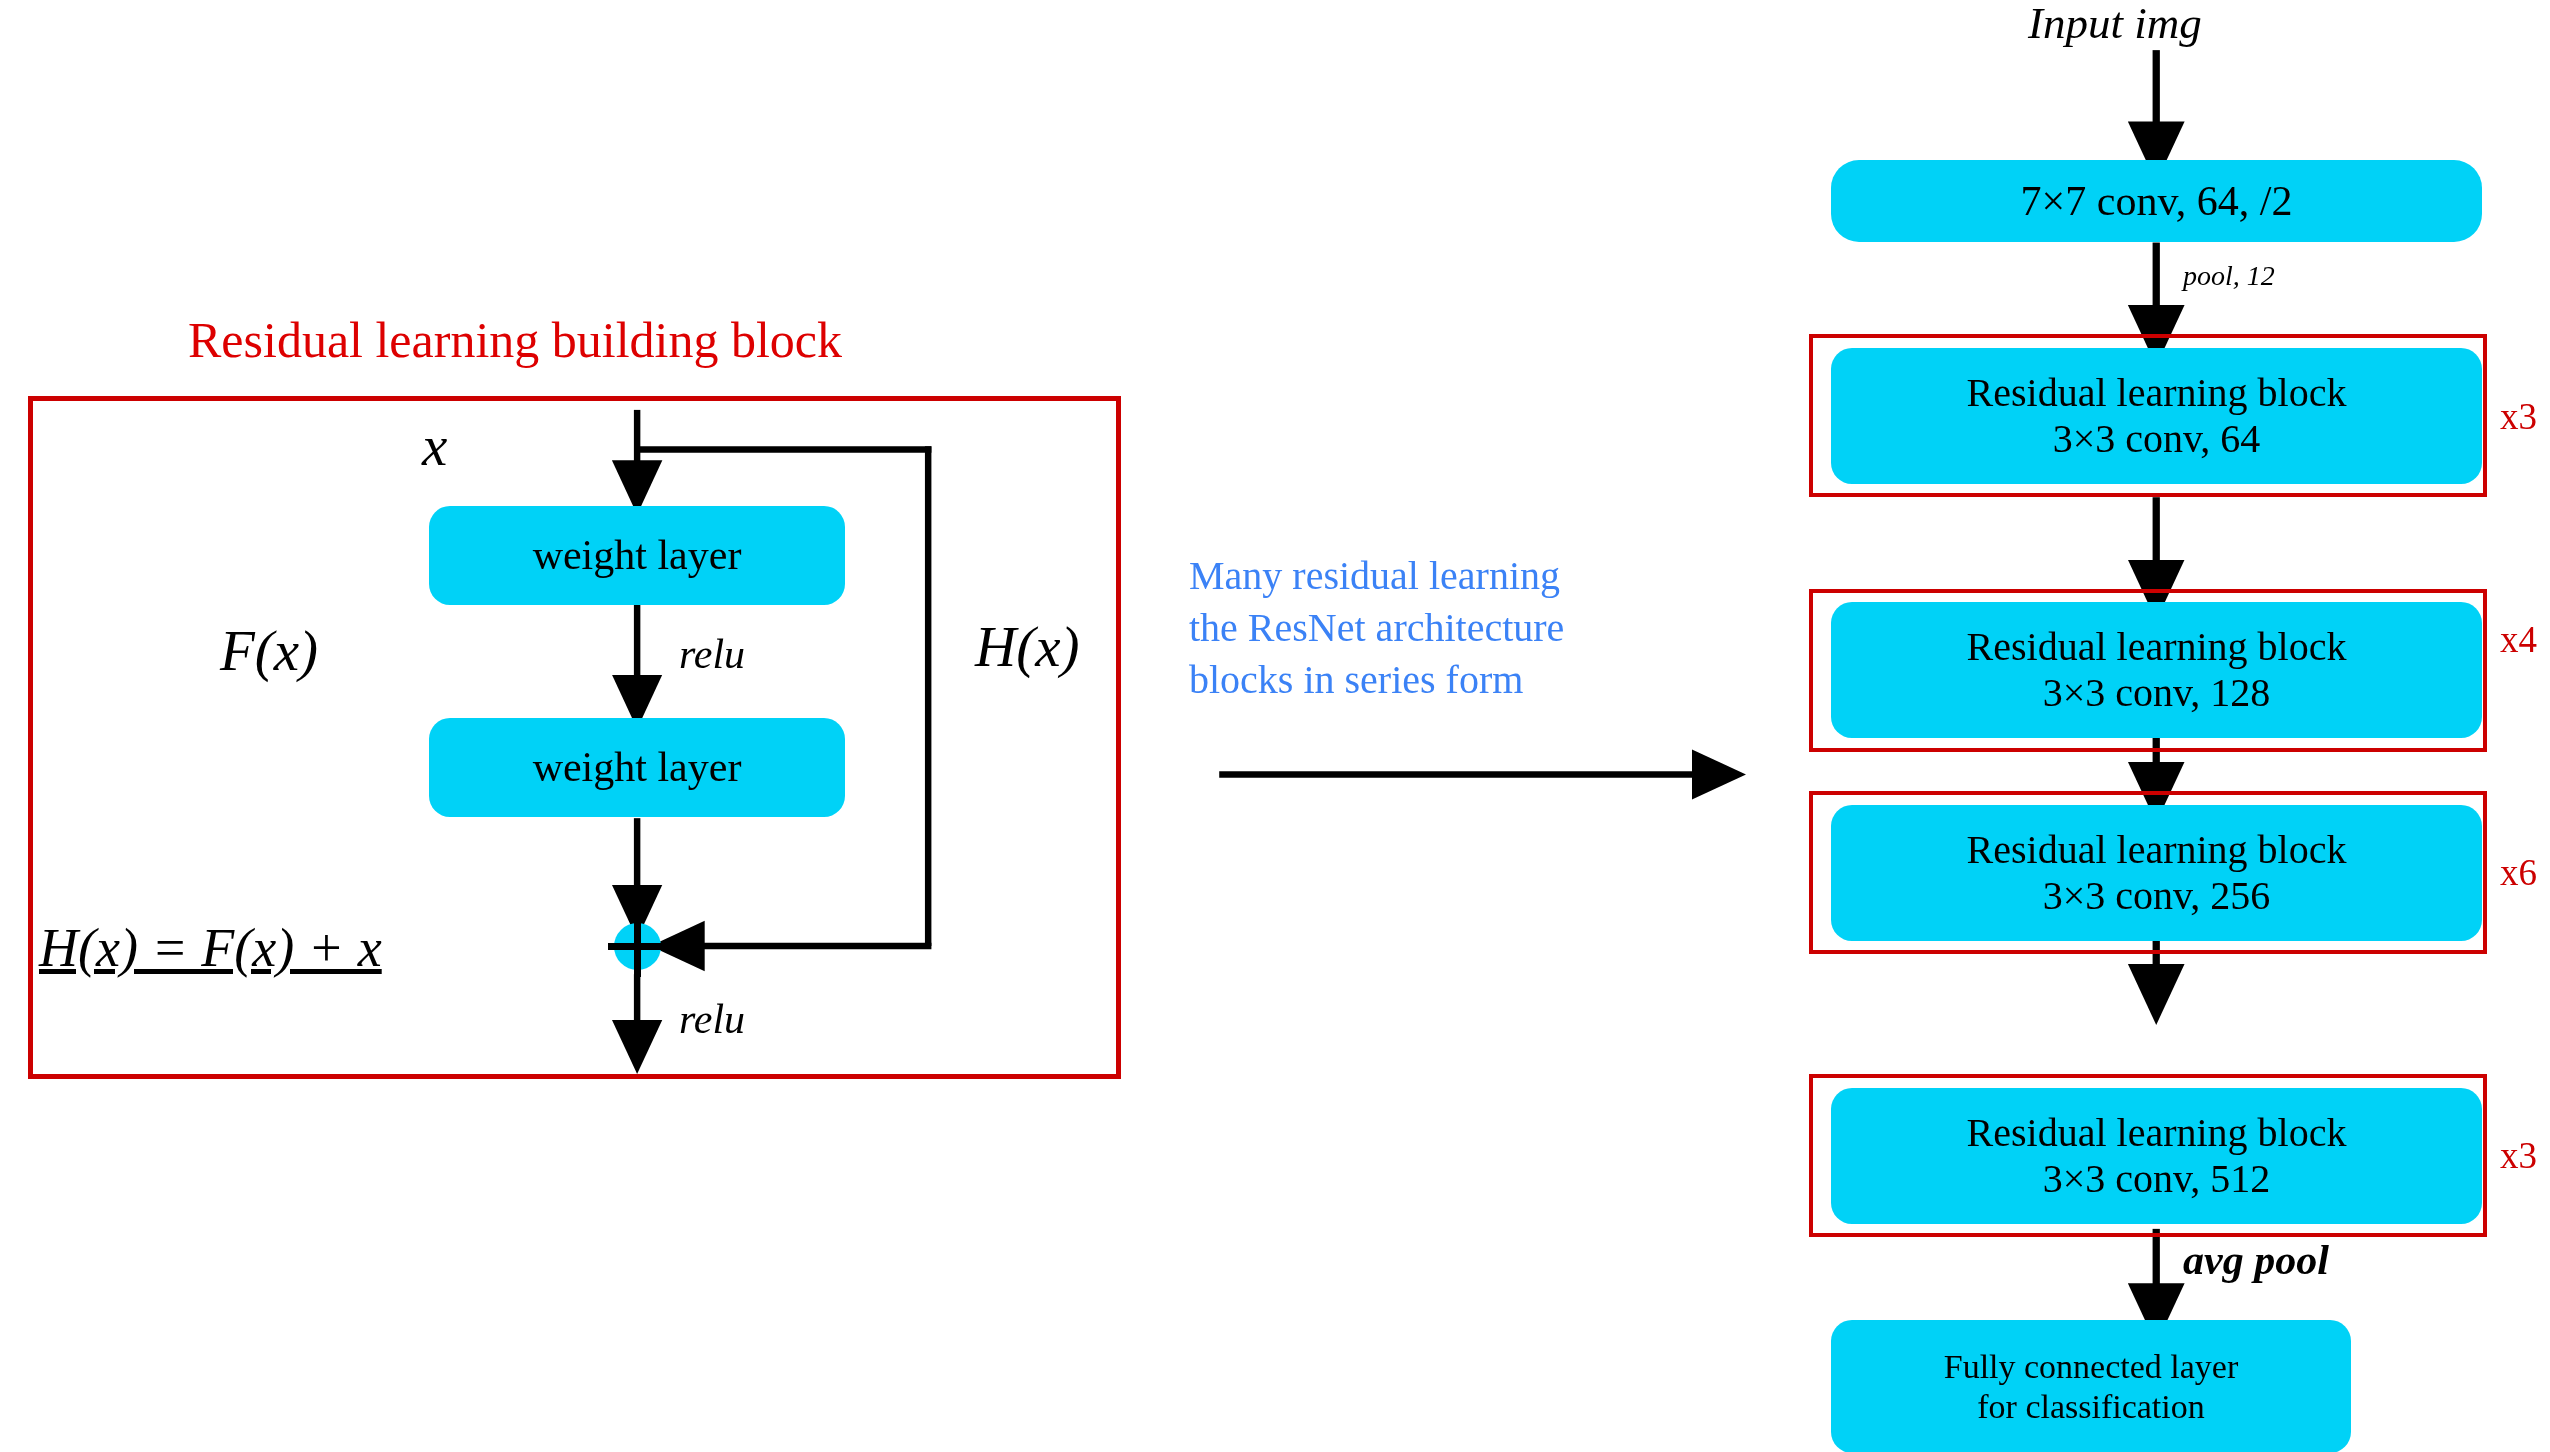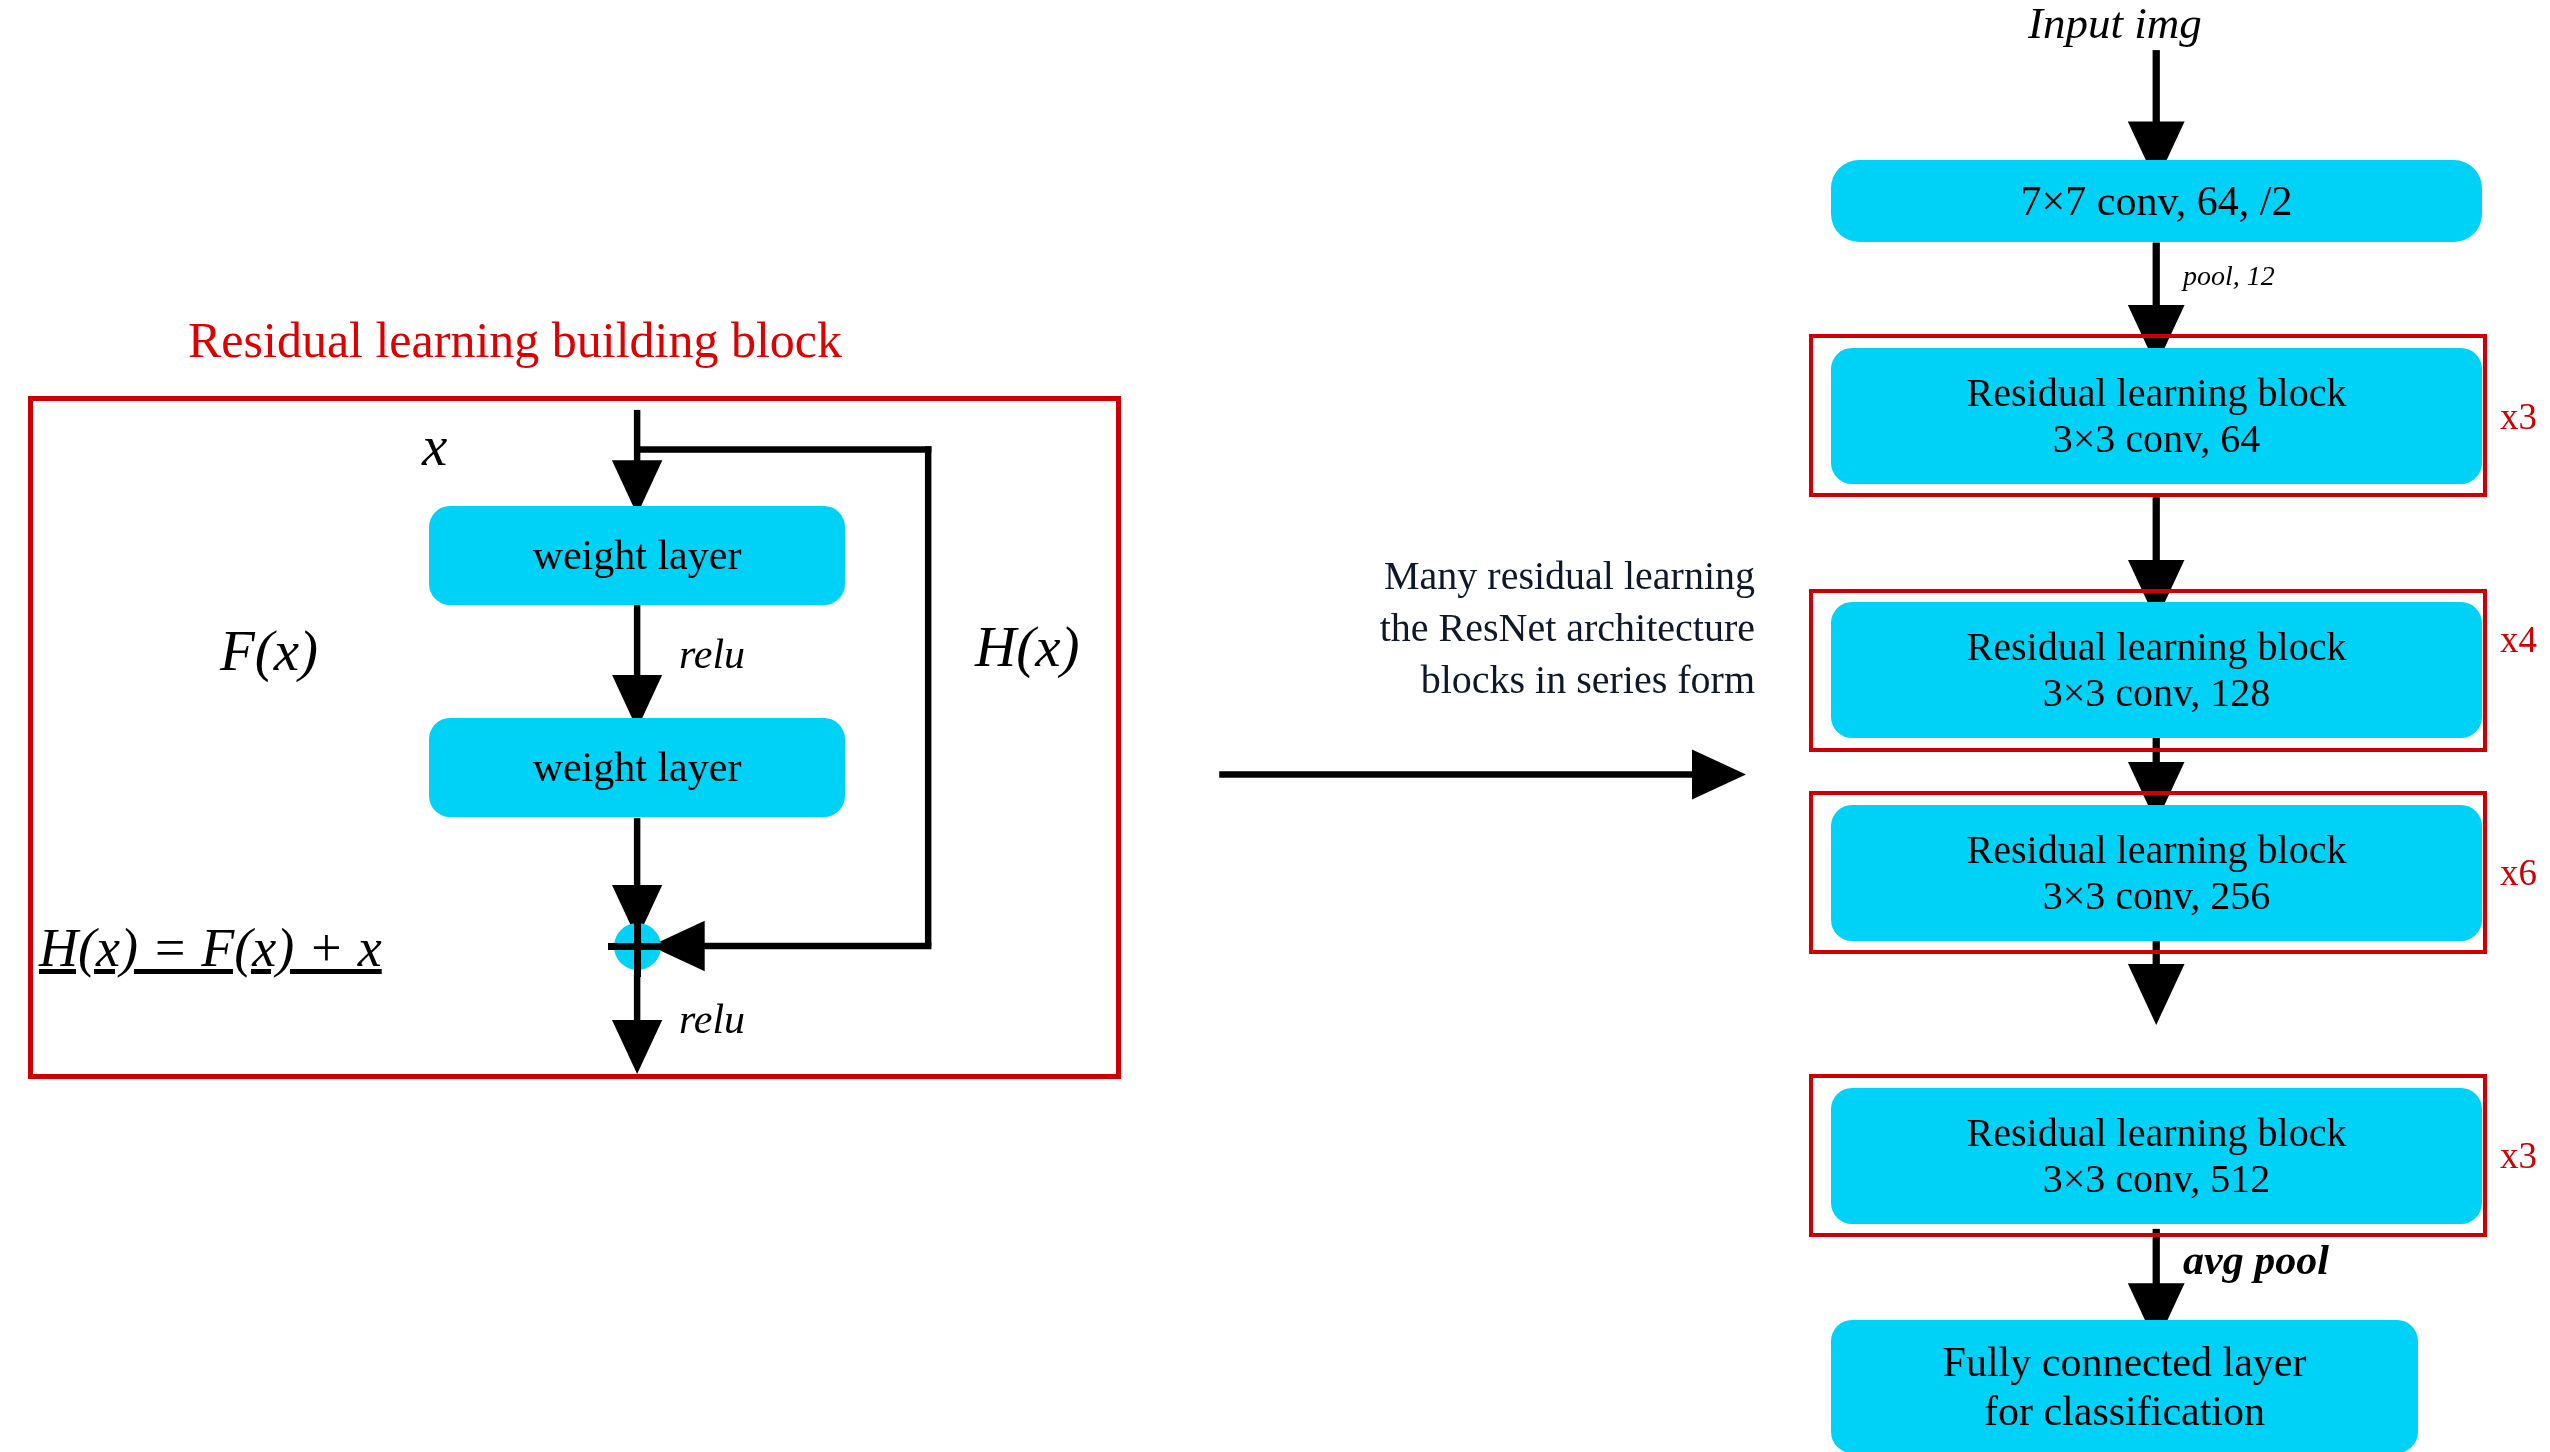--- a/index.html
+++ b/index.html
@@ -102,23 +102,23 @@
   .rep-label {
     position: absolute;
     color: #cc0000;
     font-size: 37px;
     font-family: "Liberation Serif", "DejaVu Serif", serif;
   }
 
   
   .caption {
     position: absolute;
-    text-align: right;
+    text-align: left;
     font-size: 40px;
-    color: #0f172a;
+    color: #3b82f6;
     line-height: 1.30;
   }
 </style>
 </head>
 <body>
 
 <div id="canvas">
 
   <svg id="wires" viewBox="0 0 3154 1796" xmlns="http://www.w3.org/2000/svg">
     <defs>
@@ -225,19 +225,19 @@
 
   <div class="red-box-thin" style="left:1809px; top:1074px; width:678px; height:163px;"></div>
   <div class="cyan" style="left:1831px; top:1088px; width:651px; height:136px; font-size:40px;">
     <span>Residual learning block</span>
     <span>3×3 conv, 512</span>
   </div>
   <div class="rep-label" style="left:2500px; top:1134px;">x3</div>
 
   <div class="txt ital serif" style="left:2183px; top:1237px; font-size:42px;font-weight:bold;">avg pool</div>
 
-  <div class="cyan" style="left:1831px; top:1320px; width:587px; height:133px; font-size:42px;">
+  <div class="cyan" style="left:1831px; top:1320px; width:520px; height:133px; font-size:34px;">
     <span>Fully connected layer</span>
     <span>for classification</span>
   </div>
 
 </div>
 
 
 </body></html>

